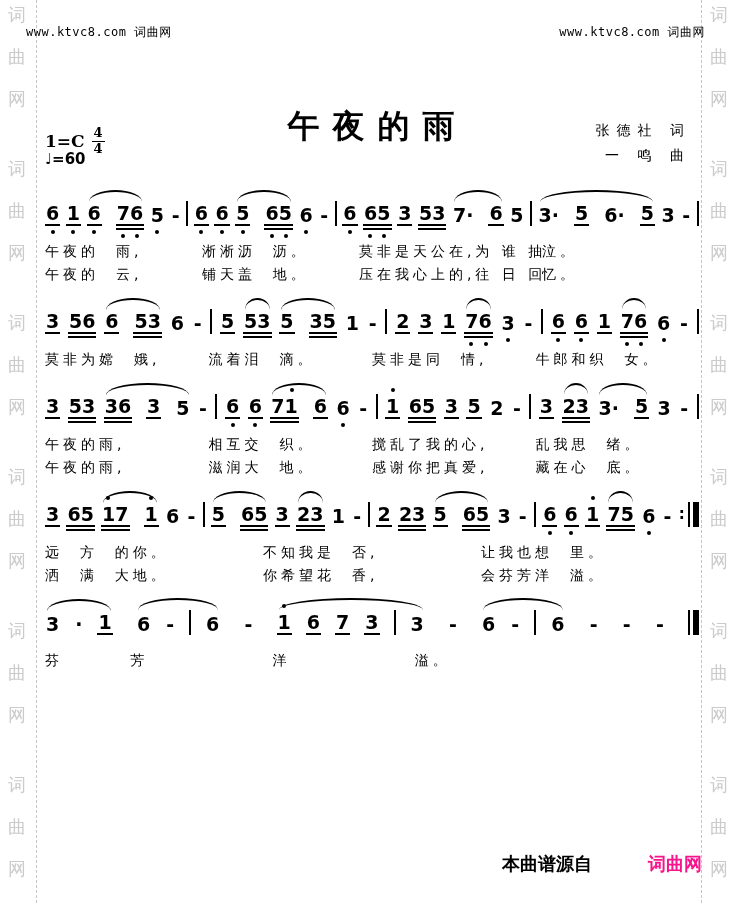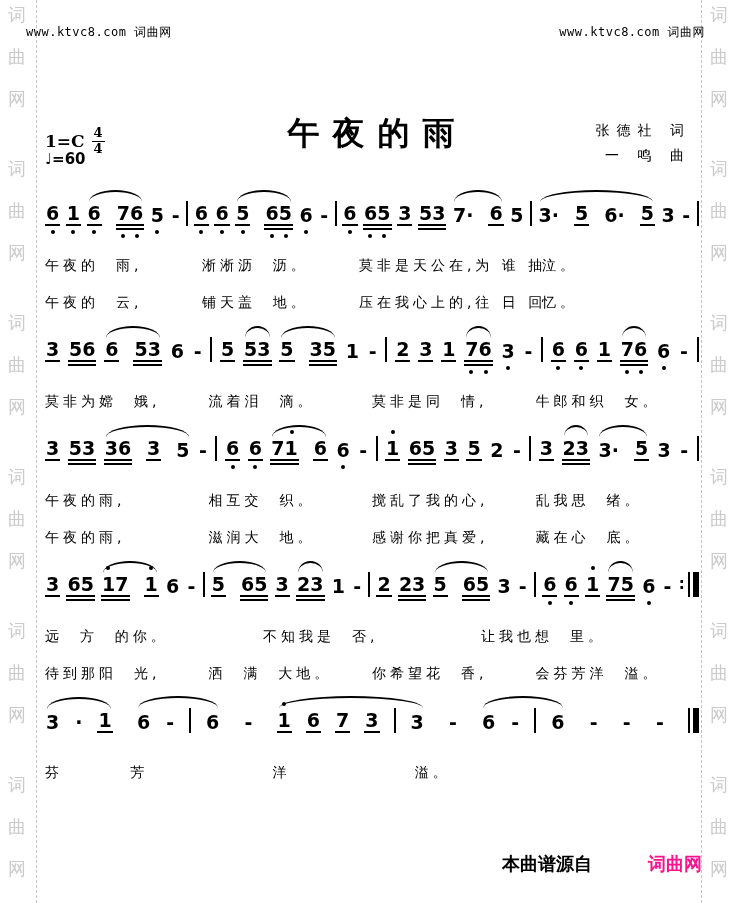--- a/index.html
+++ b/index.html
@@ -10,21 +10,21 @@
   .dash-l{left:36px}.dash-r{right:33px}
   .border-col{position:absolute;top:6px;bottom:0;display:flex;flex-direction:column;gap:52px;
               color:#cbcbcb;font-size:18px;line-height:1;}
   .bc-l{left:8px}.bc-r{right:7px}
   .bgrp{display:flex;flex-direction:column;gap:24px;align-items:center;}
   
   .wm{position:absolute;top:24px;font:12px "DejaVu Sans Mono",monospace;letter-spacing:.5px;}
   .wm-l{left:26px}.wm-r{right:30px}
   
   .header{position:absolute;left:45px;right:38px;top:106px;height:90px;}
-  .title{position:absolute;left:0;right:0;top:8px;margin:0;text-align:center;
+  .title{position:absolute;left:0;right:0;top:1px;margin:0;text-align:center;
          font:bold 32px/1.2 "Liberation Sans",sans-serif;letter-spacing:13px;text-indent:13px;}
   .key-line{position:absolute;left:0;top:20px;font:bold 17px "DejaVu Serif",serif;display:flex;align-items:center;}
   .timesig{display:inline-flex;flex-direction:column;align-items:center;margin-left:7px;
            font:bold 13px/1.15 "DejaVu Serif",serif;}
   .timesig .num{border-bottom:1.5px solid #000;padding:0 2px;}
   .tempo{position:absolute;left:0;top:44px;font:bold 15px "DejaVu Sans",sans-serif;}
   .credits{position:absolute;right:6px;top:12px;text-align:right;
            font:14px/25px "DejaVu Serif",serif;letter-spacing:7px;}
   
   .score{position:absolute;left:45px;right:36px;top:186px;}
@@ -39,21 +39,21 @@
   .ndot.lo{bottom:-8px}
   .u2 .ndot.lo{bottom:-12px}
   .ndot.hi{top:-7px}
   .slur{position:relative;display:inline-flex;gap:14px;align-items:flex-end;}
   .slur::before{content:"";position:absolute;top:-12px;left:2px;right:2px;height:10px;
                 border-top:2px solid #000;border-radius:50%/100% 100% 0 0;}
   .bar{width:2px;height:25px;background:#000;align-self:flex-end;}
   .bar.thick{width:6px;}
   .rep,.fin{display:inline-flex;align-items:flex-end;gap:3px;align-self:flex-end;}
   .rep-dots{font:bold 15px/25px "DejaVu Sans",sans-serif;}
-  .lyric-row{display:flex;margin-top:15px;height:22px;}
+  .lyric-row{display:flex;margin-top:1px;height:22px;}
   .lyr-seg{font:14px/22px "DejaVu Sans",sans-serif;letter-spacing:4px;white-space:pre;overflow:hidden;}
   
   .footer{position:absolute;bottom:27px;right:33px;display:flex;gap:56px;
           font:bold 18px "DejaVu Sans",sans-serif;}
   .footer .brand{color:var(--brand,#f8148c);}
 </style>
 </head>
 <body>
 
 <div class="page">
@@ -341,21 +341,20 @@
             <div class="bar"></div>
             <div class="bar thick"></div>
           </div>
         </div>
         <div class="lyric-row">
           <span class="lyr-seg" style="flex: 6 1 0%;">远  方  的你。</span>
           <span class="lyr-seg" style="flex: 6 1 0%;">不知我是  否,</span>
           <span class="lyr-seg" style="flex: 6 1 0%;">让我也想  里。</span>
         </div>
         <div class="lyric-row">
-          <span class="lyr-seg" style="flex: 6 1 0%;">待到那阳  光,</span>
           <span class="lyr-seg" style="flex: 6 1 0%;">洒  满  大地。</span>
           <span class="lyr-seg" style="flex: 6 1 0%;">你希望花  香,</span>
           <span class="lyr-seg" style="flex: 6 1 0%;">会芬芳洋  溢。</span>
         </div>
       </div>
       <div class="m-line">
         <div class="notes-row">
           <span class="slur">
             <span class="tok"><span class="tk-txt">3</span></span>
             <span class="tok"><span class="tk-txt">·</span></span>

